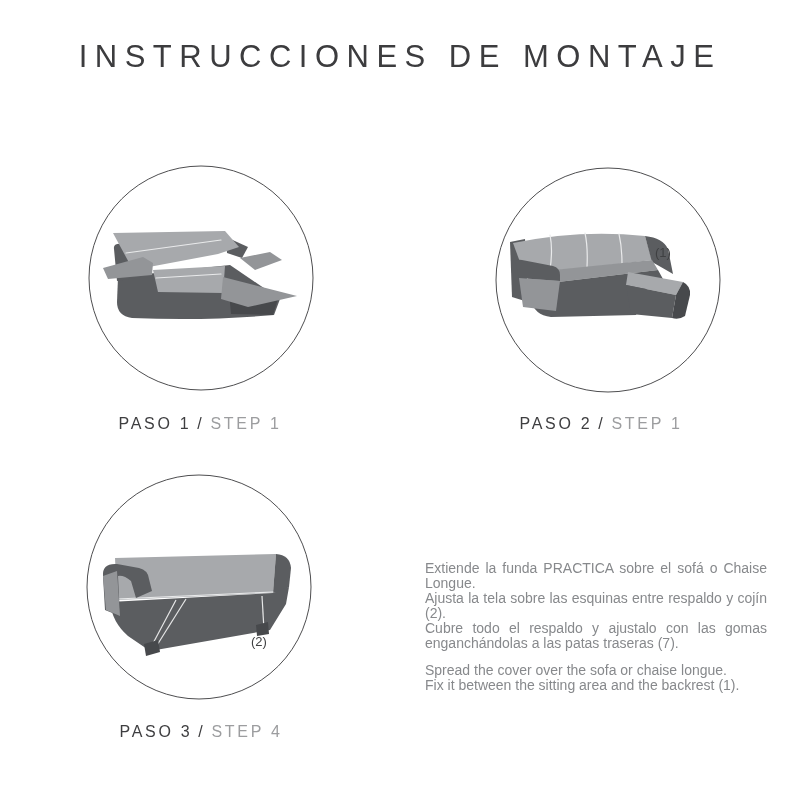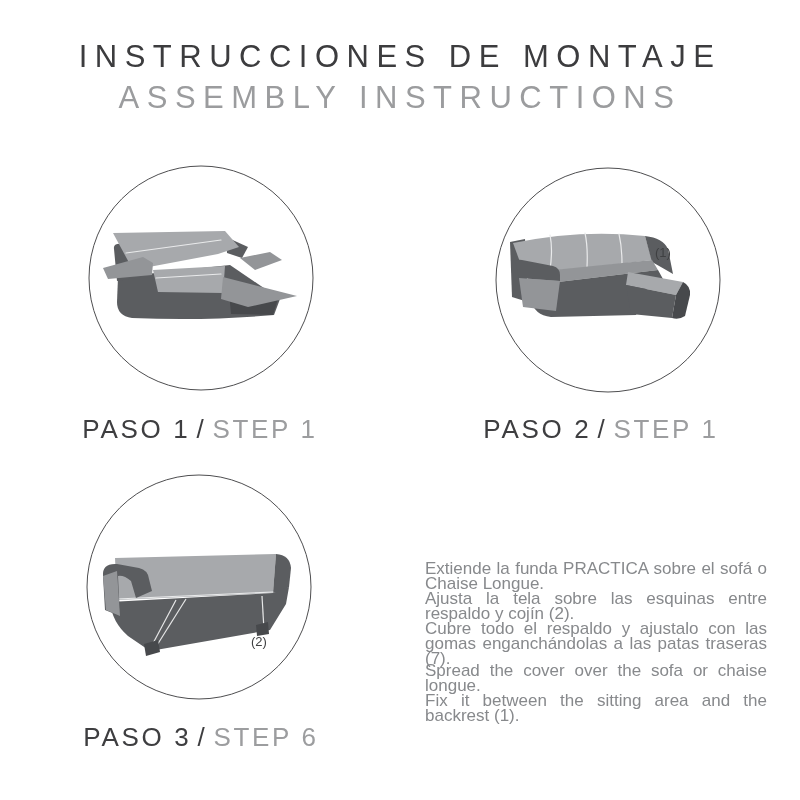--- a/index.html
+++ b/index.html
@@ -27,45 +27,44 @@
   .circle{fill:#ffffff;stroke:#4e4e50;stroke-width:1;}
   .dk{fill:#5b5d60;}
   .dk2{fill:#47494c;}
   .lt{fill:#a7a9ac;}
   .lt2{fill:#939598;}
   .seam{fill:none;stroke:#e9eaeb;stroke-width:1.2;stroke-linecap:round;}
   .strap{fill:none;stroke:#ffffff;stroke-width:1.2;opacity:.85;}
   .marker{fill:#3f4042;font-size:13px;font-family:"Liberation Sans",sans-serif;}
   
   .step-label{
-    position:absolute;width:280px;text-align:center;font-size:26px;
+    position:absolute;width:280px;text-align:center;font-size:16px;
     letter-spacing:2.7px;white-space:nowrap;line-height:1.2;
   }
   .step-label .es{color:#3e3e40;}
   .step-label .sep{color:#3e3e40;margin:0 6px;}
   .step-label .en{color:#9c9d9f;}
   .label-1{left:60px;top:414px;}
   .label-2{left:461px;top:414px;}
   .label-3{left:61px;top:722px;}
   
   .instructions{position:absolute;left:425px;width:342px;}
   .instructions p{
-    margin:0;font-size:17px;line-height:15px;color:#87898c;text-align:justify;
+    margin:0;font-size:14px;line-height:15px;color:#87898c;text-align:justify;
   }
   .block-es{top:561px;}
   .block-en{top:663px;}
   .block-en p{}
 </style>
 </head>
 <body>
 
 <div class="page">
 
   <div class="title">INSTRUCCIONES DE MONTAJE</div>
-  <div class="subtitle">ASSEMBLY INSTRUCTIONS</div>
 
   <div class="fig fig-1">
     <svg viewBox="0 0 226 226">
       <circle class="circle" cx="113" cy="113" r="112"></circle>
       <g>
         <polygon class="dk" points="138,72 160,82 154,93 139,88"></polygon>
         <path class="dk" d="M30,112 L142,100 L192,134 L186,150 Q120,156 44,153 Q29,151 29,137 Z"></path>
         <path class="dk2" d="M140,116 L190,134 L185,150 L143,149 Z"></path>
         <path class="dk" d="M26,84 Q25,78 34,79 L46,81 Q52,82 52,88 L53,112 L29,116 Z"></path>
         <g>
@@ -131,21 +130,21 @@
     </svg>
   </div>
 
   <div class="step-label label-1">
     <span class="es">PASO 1</span><span class="sep">/</span><span class="en">STEP 1</span>
   </div>
   <div class="step-label label-2">
     <span class="es">PASO 2</span><span class="sep">/</span><span class="en">STEP 1</span>
   </div>
   <div class="step-label label-3">
-    <span class="es">PASO 3</span><span class="sep">/</span><span class="en">STEP 6</span>
+    <span class="es">PASO 3</span><span class="sep">/</span><span class="en">STEP 4</span>
   </div>
 
   <div class="instructions block-es" style="position:absolute;top:561px;">
     <p>Extiende la funda PRACTICA sobre el sofá o Chaise Longue.</p>
     <p>Ajusta la tela sobre las esquinas entre respaldo y cojín (2).</p>
     <p>Cubre todo el respaldo y ajustalo con las gomas enganchándolas a las patas traseras (7).</p>
   </div>
   <div class="instructions block-en" style="position:absolute;top:663px;">
     <p>Spread the cover over the sofa or chaise longue.</p>
     <p>Fix it between the sitting area and the backrest (1).</p>

